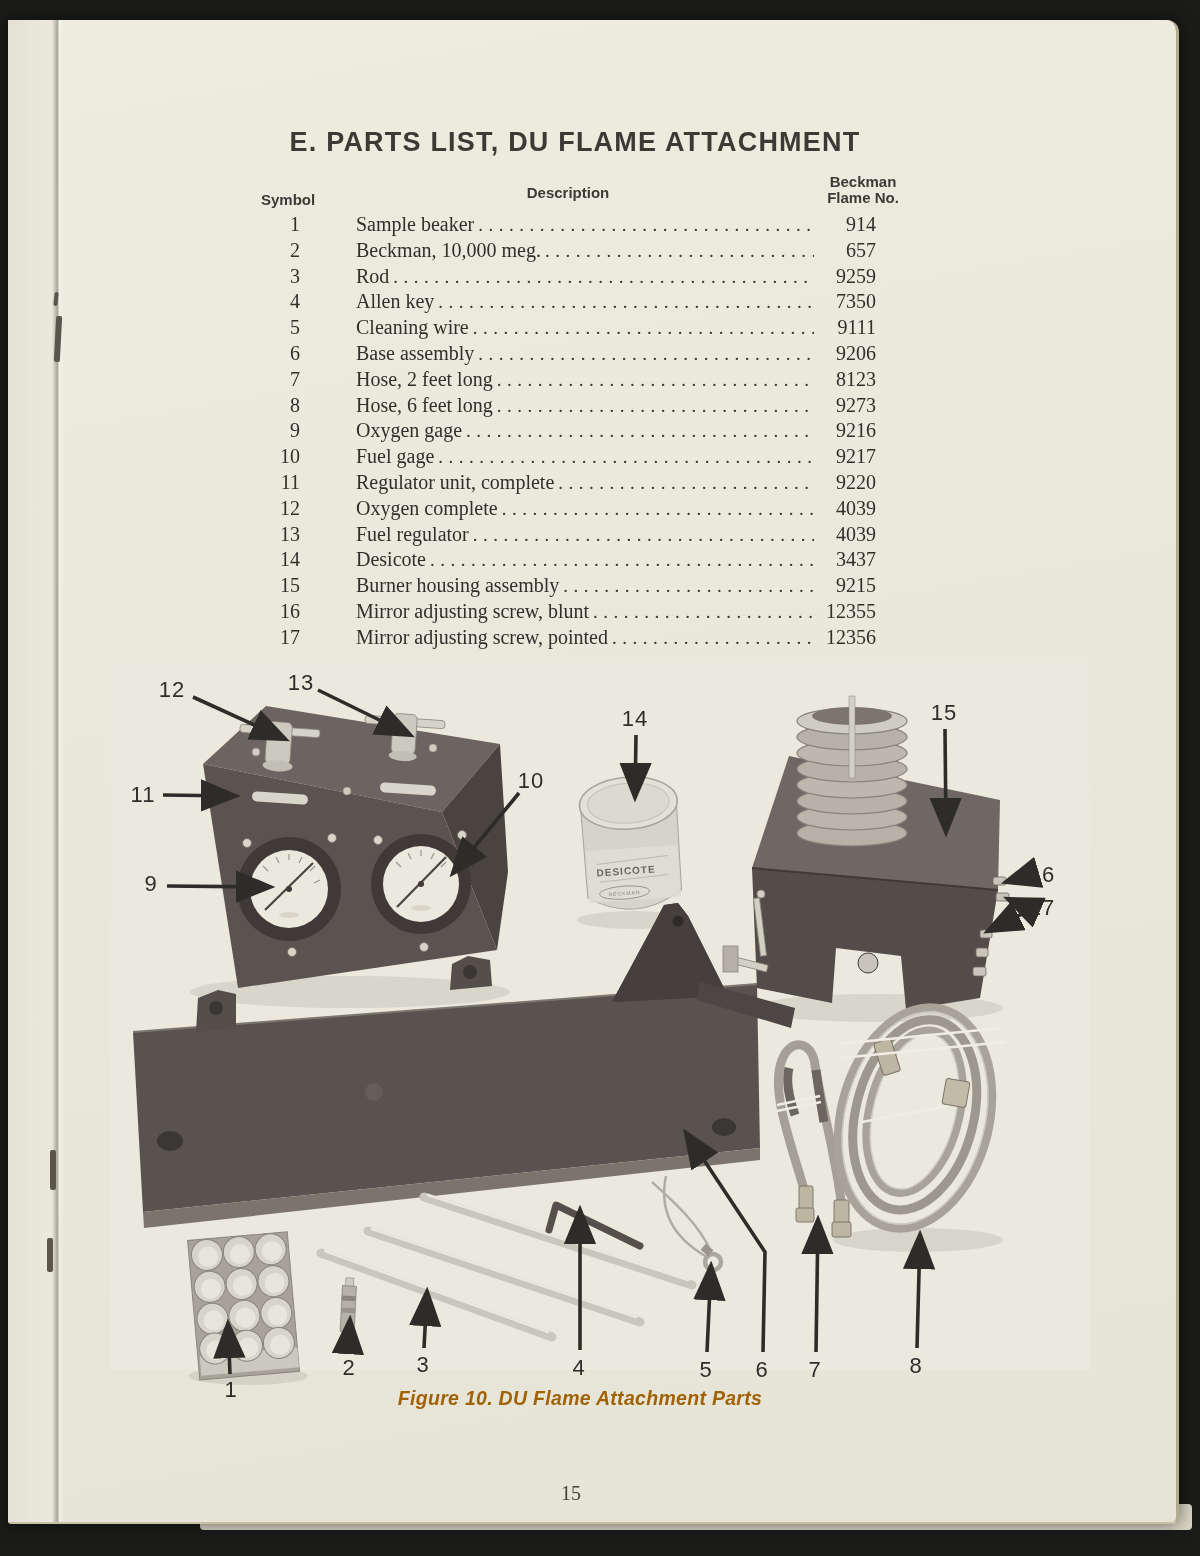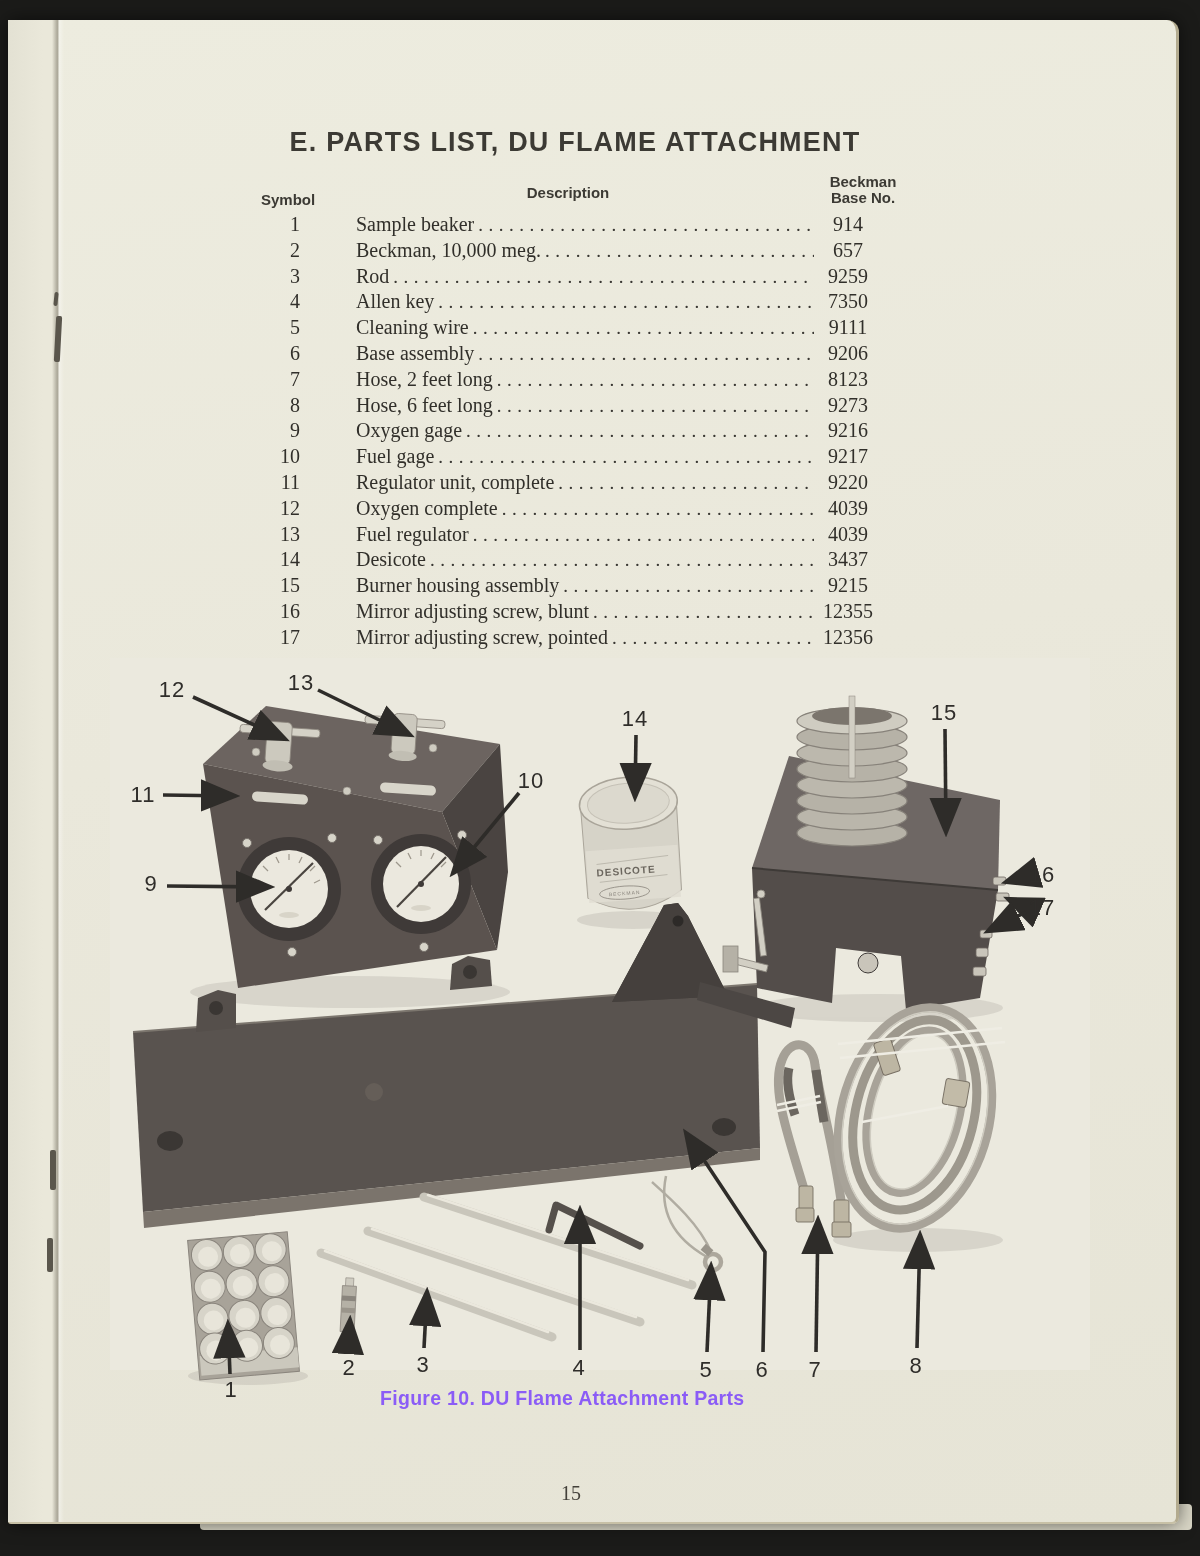--- a/index.html
+++ b/index.html
@@ -26,23 +26,23 @@
   .th-desc{left:468px;top:184px;width:200px;text-align:center;}
   .th-part{left:820px;top:174px;width:86px;text-align:center;line-height:16px;}
   .rows{position:absolute;left:260px;top:212px;width:616px;
         font-family:"Liberation Serif",serif;font-size:20px;color:#312f2a;}
   .tr{display:flex;align-items:baseline;height:25.8px;line-height:25.8px;}
   .td-sym{width:40px;text-align:right;flex:none;}
   .td-desc{margin-left:56px;white-space:nowrap;flex:none;}
   .td-dots{flex:1;overflow:hidden;white-space:nowrap;margin:0 6px 0 4px;}
   .td-dots::after{content:"..................................................................................";
                   letter-spacing:5.5px;font-size:19px;color:#3a3833;}
-  .td-part{width:56px;text-align:center;flex:none;}
-  .fig-caption{position:absolute;left:380px;top:1387px;width:400px;text-align:left;
-               font-size:19.5px;font-weight:700;letter-spacing:.3px;color:#8b5cf6;}
+  .td-part{width:56px;text-align:right;flex:none;}
+  .fig-caption{position:absolute;left:380px;top:1387px;width:400px;text-align:center;
+               font-size:19.5px;font-weight:700;letter-spacing:.3px;color:#a16207;font-style:italic;}
   .page-no{position:absolute;left:536px;top:1482px;width:70px;text-align:center;
            font-family:"Liberation Serif",serif;font-size:20px;color:#43403a;}
   
   .co{position:absolute;width:36px;text-align:center;font-size:22px;font-weight:400;
       color:#2f2d2a;letter-spacing:1px;}
   
   .photo-svg{position:absolute;left:0;top:0;}
 </style>
 </head>
 <body>
@@ -56,21 +56,21 @@
   <div class="staple" style="left:54px;top:292px;width:4px;height:14px;transform:rotate(6deg);"></div>
   <div class="staple" style="left:55px;top:316px;width:6px;height:46px;transform:rotate(3deg);"></div>
   <div class="staple" style="left:50px;top:1150px;width:6px;height:40px;"></div>
   <div class="staple" style="left:47px;top:1238px;width:6px;height:34px;"></div>
 
   <div class="doc-title">E. PARTS LIST, DU FLAME ATTACHMENT</div>
   <div class="th th-symbol">Symbol</div>
   <div class="th th-desc">Description</div>
   <div class="th th-part">
     <div>Beckman</div>
-    <div>Base No.</div>
+    <div>Flame No.</div>
   </div>
 
   <div class="rows">
     <div class="tr">
         <span class="td-sym">1</span>
         <span class="td-desc">Sample beaker</span>
         <span class="td-dots"></span>
         <span class="td-part">914</span>
       </div>
     <div class="tr">

